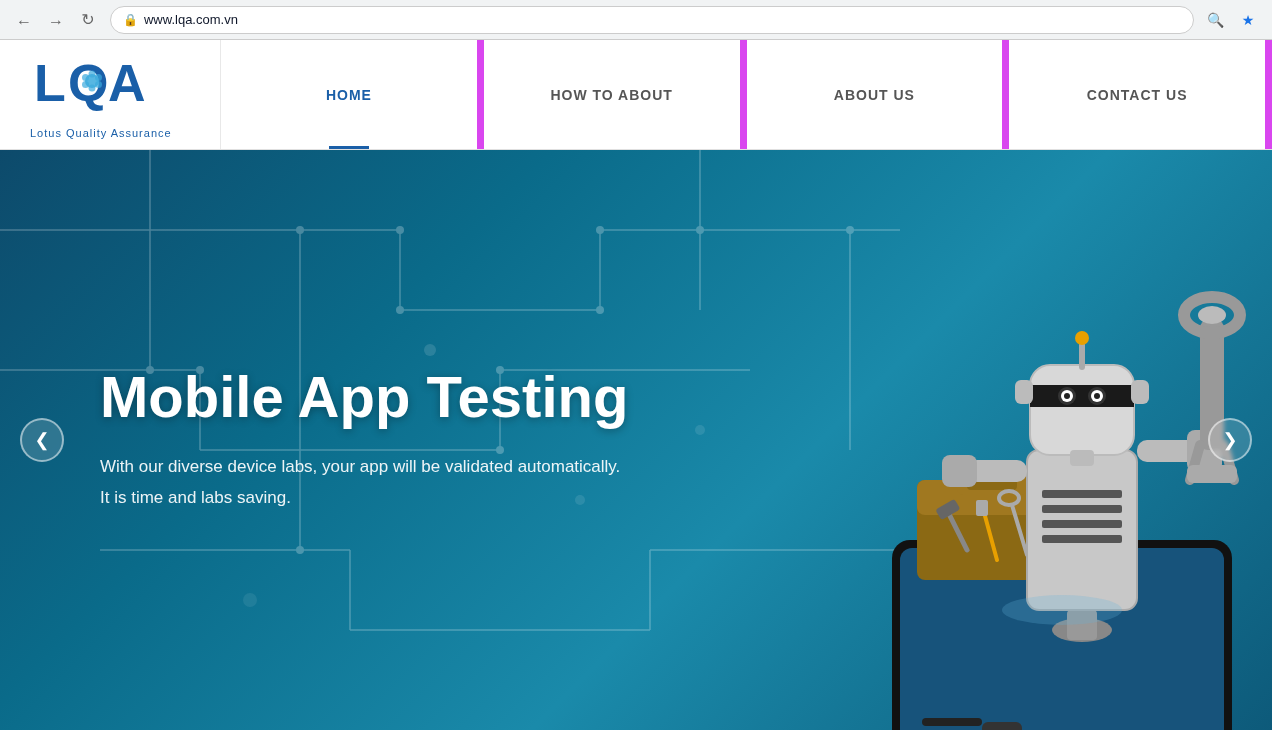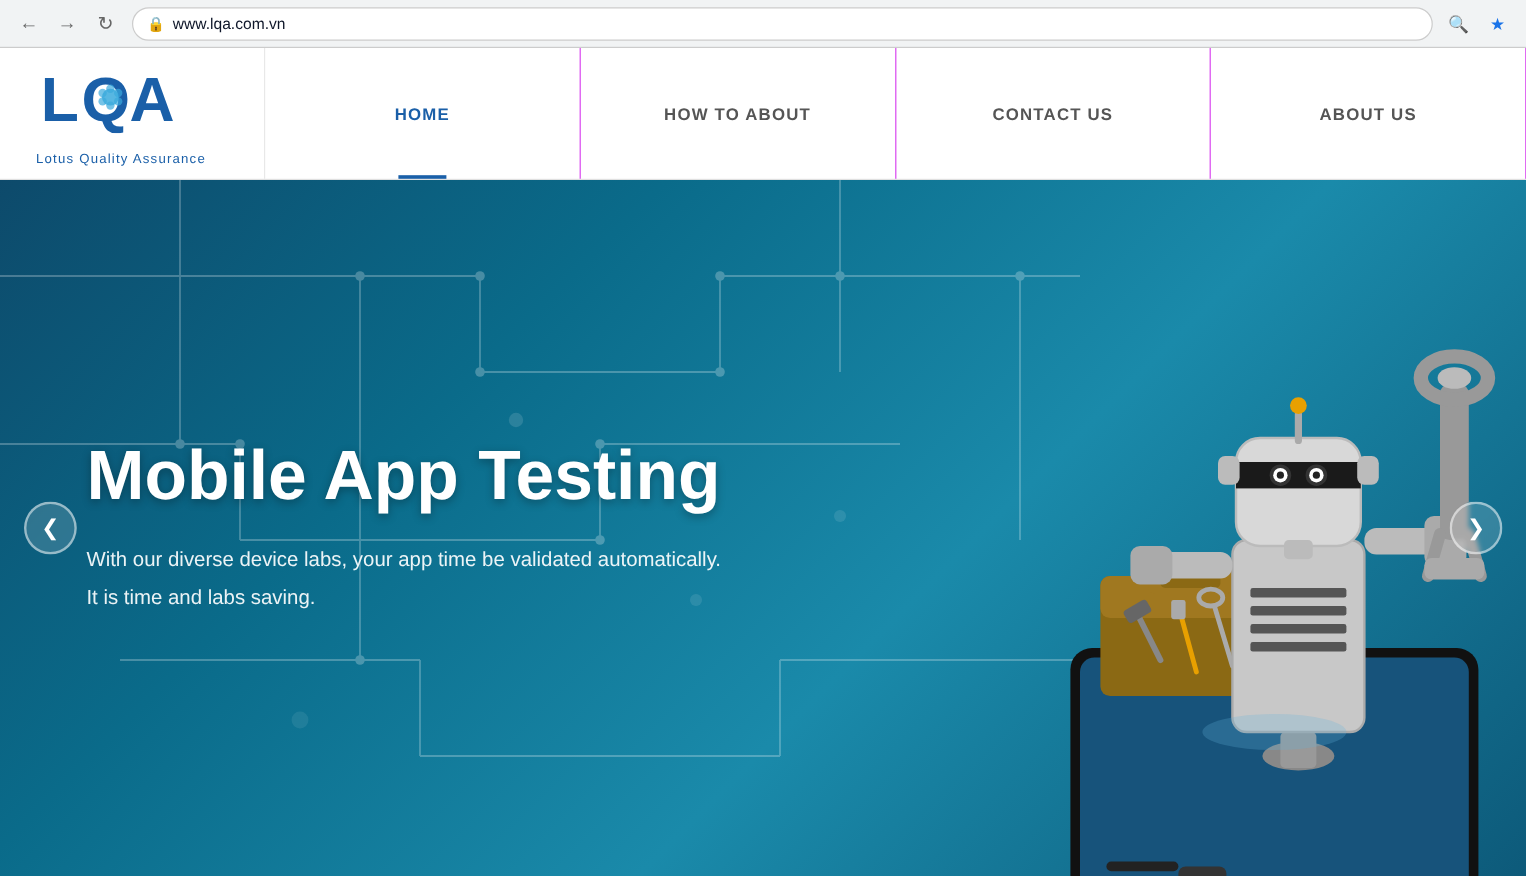--- a/index.html
+++ b/index.html
@@ -104,21 +104,21 @@
       align-items: center;
       height: 100%;
     }
     .nav-item {
       flex: 1;
       display: flex;
       align-items: center;
       justify-content: center;
       height: 100%;
       position: relative;
-      border-right: 1px solid #d946ef;
+      border-right: 7px solid #d946ef;
       cursor: pointer;
       text-decoration: none;
     }
     .nav-item:first-child { border-left: 1px solid #e8e8e8; }
     .nav-label {
       font-size: 14px;
       font-weight: 600;
       letter-spacing: 1px;
       color: #555;
     }
@@ -148,21 +148,21 @@
     .circuit-pattern {
       position: absolute;
       top: 0; left: 0; right: 0; bottom: 0;
       opacity: 0.25;
     }
 
     
     .hero-content {
       position: relative;
       z-index: 2;
-      padding-left: 72px;
+      padding-left: 100px;
       max-width: 720px;
     }
     .hero-title {
       font-size: 58px;
       font-weight: 900;
       color: white;
       line-height: 1.1;
       margin-bottom: 24px;
       text-shadow: 0 2px 8px rgba(0,0,0,0.3);
     }
@@ -253,24 +253,24 @@
     </div>
 
     <nav class="nav-menu">
       <a class="nav-item active">
         <span class="nav-label">HOME</span>
       </a>
       <a class="nav-item">
         <span class="nav-label">HOW TO ABOUT</span>
       </a>
       <a class="nav-item">
-        <span class="nav-label">CONTACT US</span>
+        <span class="nav-label">ABOUT US</span>
       </a>
       <a class="nav-item">
-        <span class="nav-label">ABOUT US</span>
+        <span class="nav-label">CONTACT US</span>
       </a>
     </nav>
   </div>
 
   <div class="hero">
 
     <svg class="circuit-pattern" viewBox="0 0 1272 580" xmlns="http://www.w3.org/2000/svg" preserveAspectRatio="xMidYMid slice">
 
       <line x1="0" y1="80" x2="400" y2="80" stroke="white" stroke-width="1.5"></line>
       <line x1="400" y1="80" x2="400" y2="160" stroke="white" stroke-width="1.5"></line>
@@ -314,21 +314,21 @@
       <circle cx="700" cy="280" r="5" fill="rgba(255,255,255,0.4)"></circle>
     </svg>
 
     <div class="carousel-arrow carousel-prev">
       <span>❮</span>
     </div>
 
     <div class="hero-content">
       <h1 class="hero-title">Mobile App Testing</h1>
       <div class="hero-description">
-        <p>With our diverse device labs, your app time be validated automatically.</p>
+        <p>With our diverse device labs, your app will be validated automatically.</p>
         <p>It is time and labs saving.</p>
       </div>
     </div>
 
     <div class="hero-illustration">
       <svg width="480" height="560" viewBox="0 0 480 560" xmlns="http://www.w3.org/2000/svg">
 
         <rect x="120" y="370" width="340" height="210" rx="18" ry="18" fill="#111"></rect>
         <rect x="128" y="378" width="324" height="194" rx="12" ry="12" fill="#1a6fa8" opacity="0.7"></rect>
 

